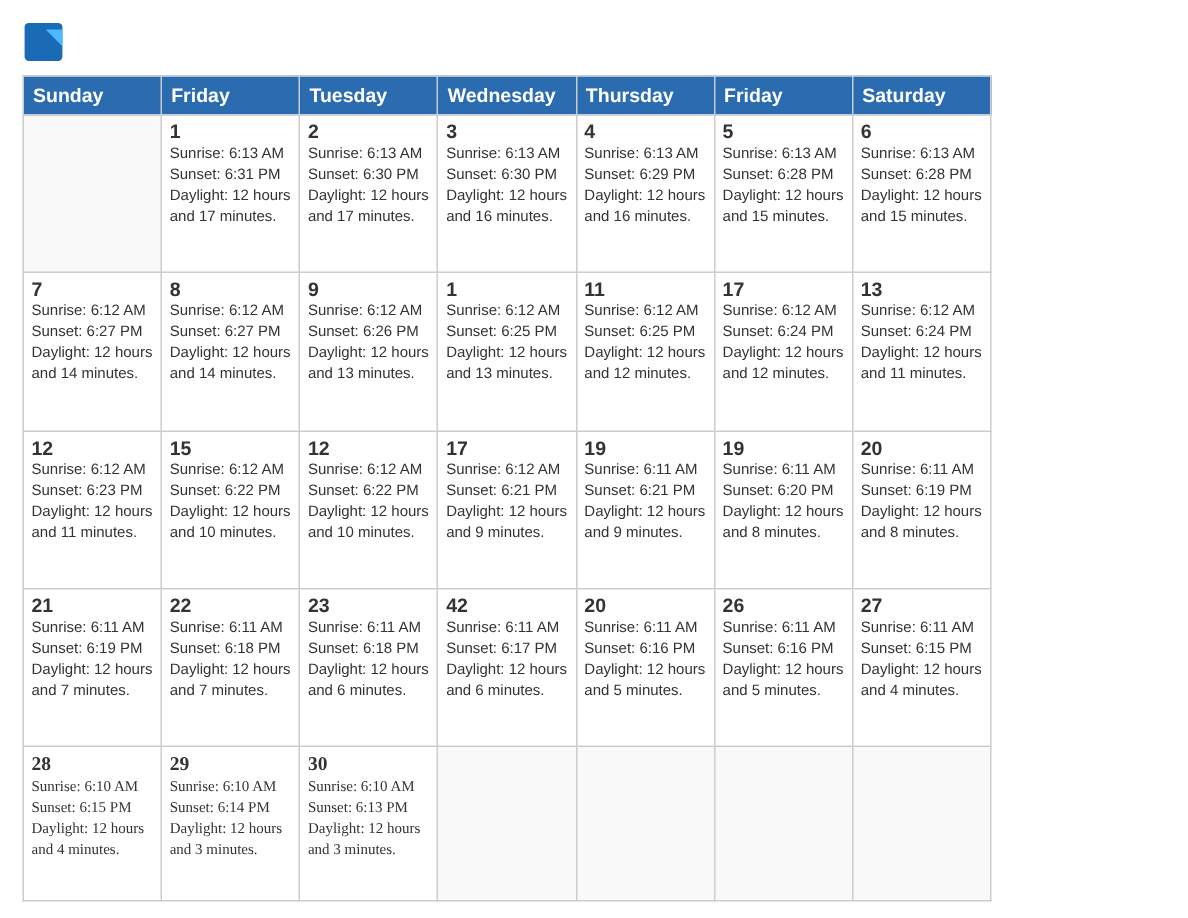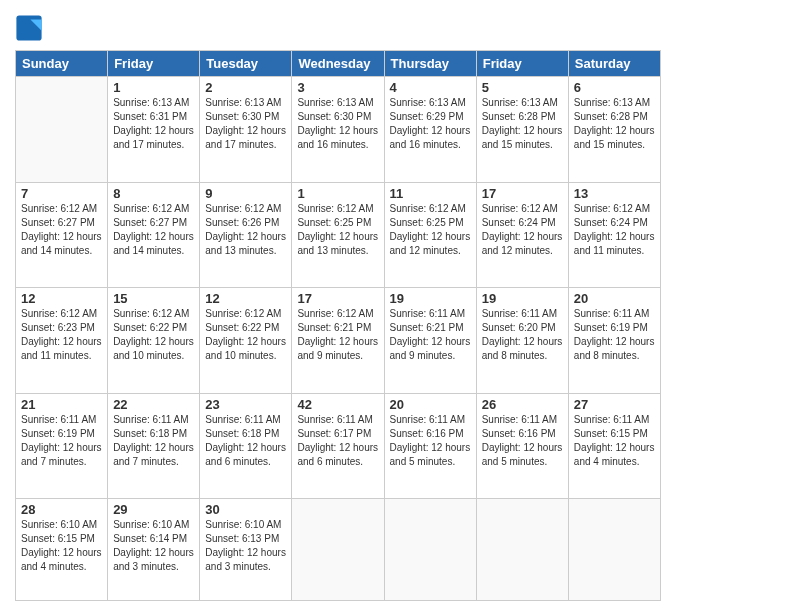--- a/index.html
+++ b/index.html
@@ -81,20 +81,21 @@
       display: block;
       margin-bottom: 1px;
     }
     .day-info {
       font-size: 10px;
       color: #333;
       line-height: 1.4;
     }
     .last-row td {
       height: 70px;
+      font-family: Liberation Serif, serif;
     }
   </style>
 </head>
 <body>
 
 <div class="page">
   <div class="header">
     <div class="logo">
       <svg class="logo-icon" viewBox="0 0 40 40">
         <rect x="2" y="2" width="36" height="36" rx="4" fill="#1a6bb5"></rect>

